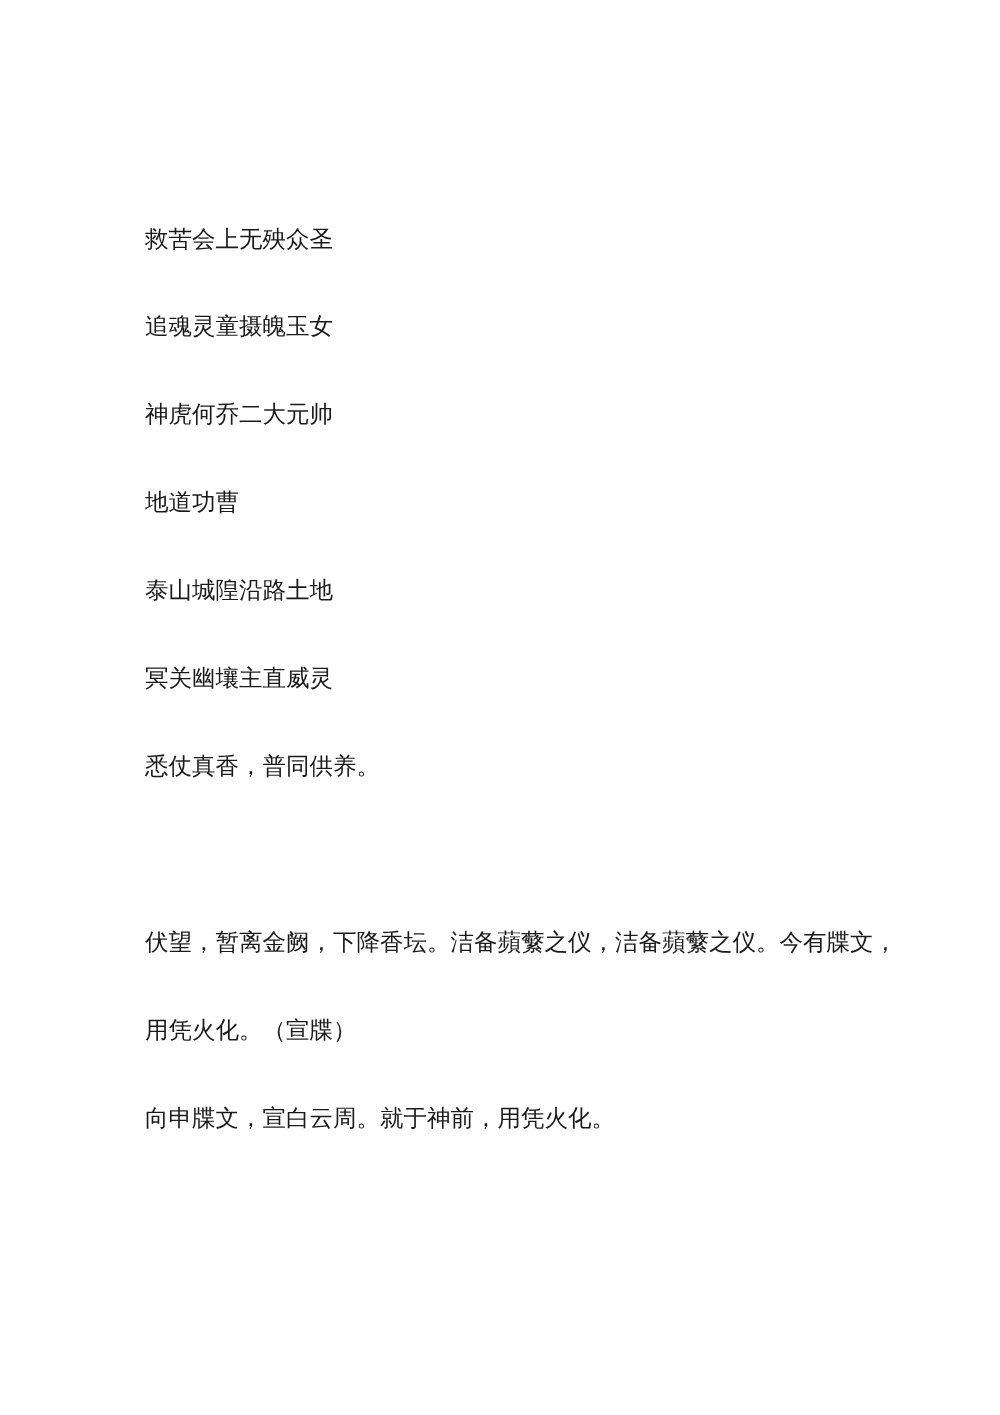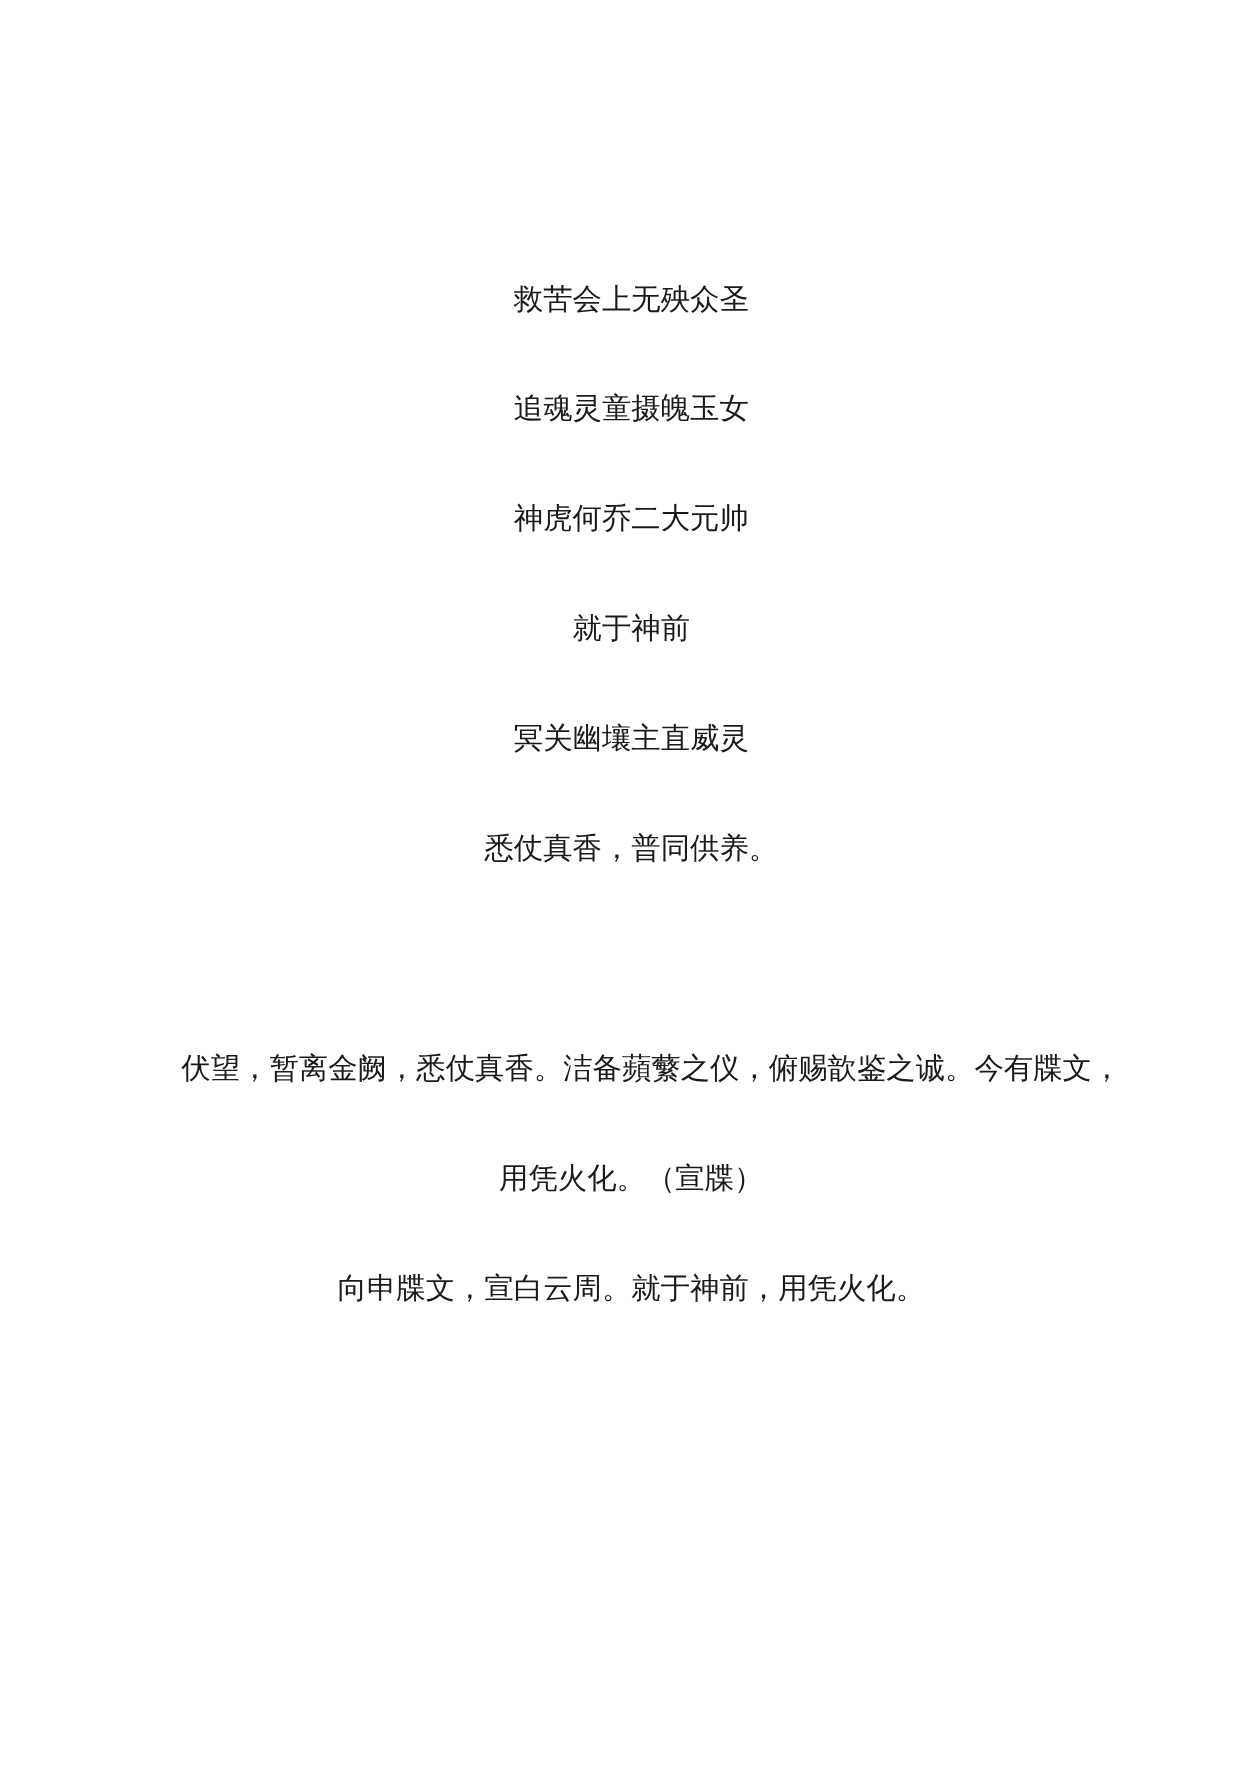--- a/index.html
+++ b/index.html
@@ -29,48 +29,48 @@
       font-family: "DejaVu Serif", "Liberation Serif", serif;
       font-size: 23.5px;
       line-height: 29.3px;
       letter-spacing: 0px;
     }
     .para {
       margin: 0;
       padding: 0;
       white-space: pre-wrap;
       word-break: break-all;
-      text-align: center;
     }
     .line {
       display: block;
       white-space: nowrap;
     }
     .gap {
       height: 29.3px;
     }
   </style>
 </head>
 <body>
 
 <div class="page">
   <div class="content">
 
     <div class="para">
       <span class="line">救苦会上无殃众圣</span>
       <span class="line">追魂灵童摄魄玉女</span>
       <span class="line">神虎何乔二大元帅</span>
-      <span class="line">就于神前</span>
+      <span class="line">地道功曹</span>
+      <span class="line">泰山城隍沿路土地</span>
       <span class="line">冥关幽壤主直威灵</span>
       <span class="line">悉仗真香，普同供养。</span>
     </div>
     <div class="gap"></div>
 
     <div class="para">
-      <span class="line">伏望，暂离金阙，悉仗真香。洁备蘋蘩之仪，俯赐歆鉴之诚。今有牒文，</span>
+      <span class="line">伏望，暂离金阙，下降香坛。洁备蘋蘩之仪，洁备蘋蘩之仪。今有牒文，</span>
       <span class="line">用凭火化。（宣牒）</span>
       <span class="line">向申牒文，宣白云周。就于神前，用凭火化。</span>
     </div>
     <div class="gap"></div>
 
     <div class="para">
       
     </div>
 
   </div>

